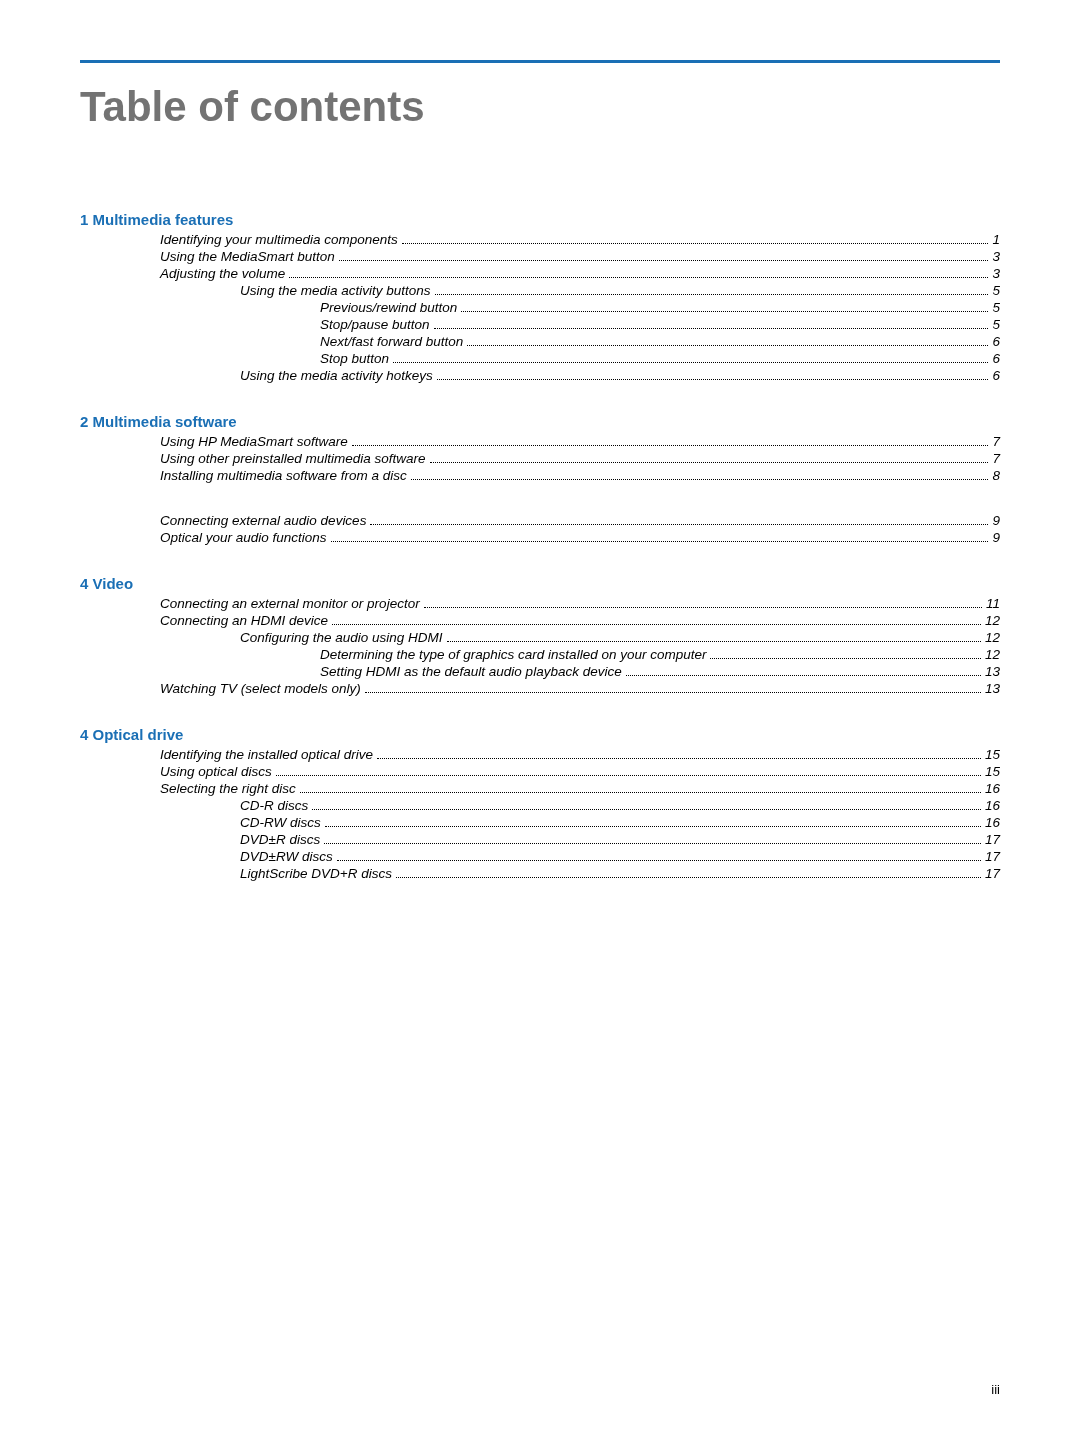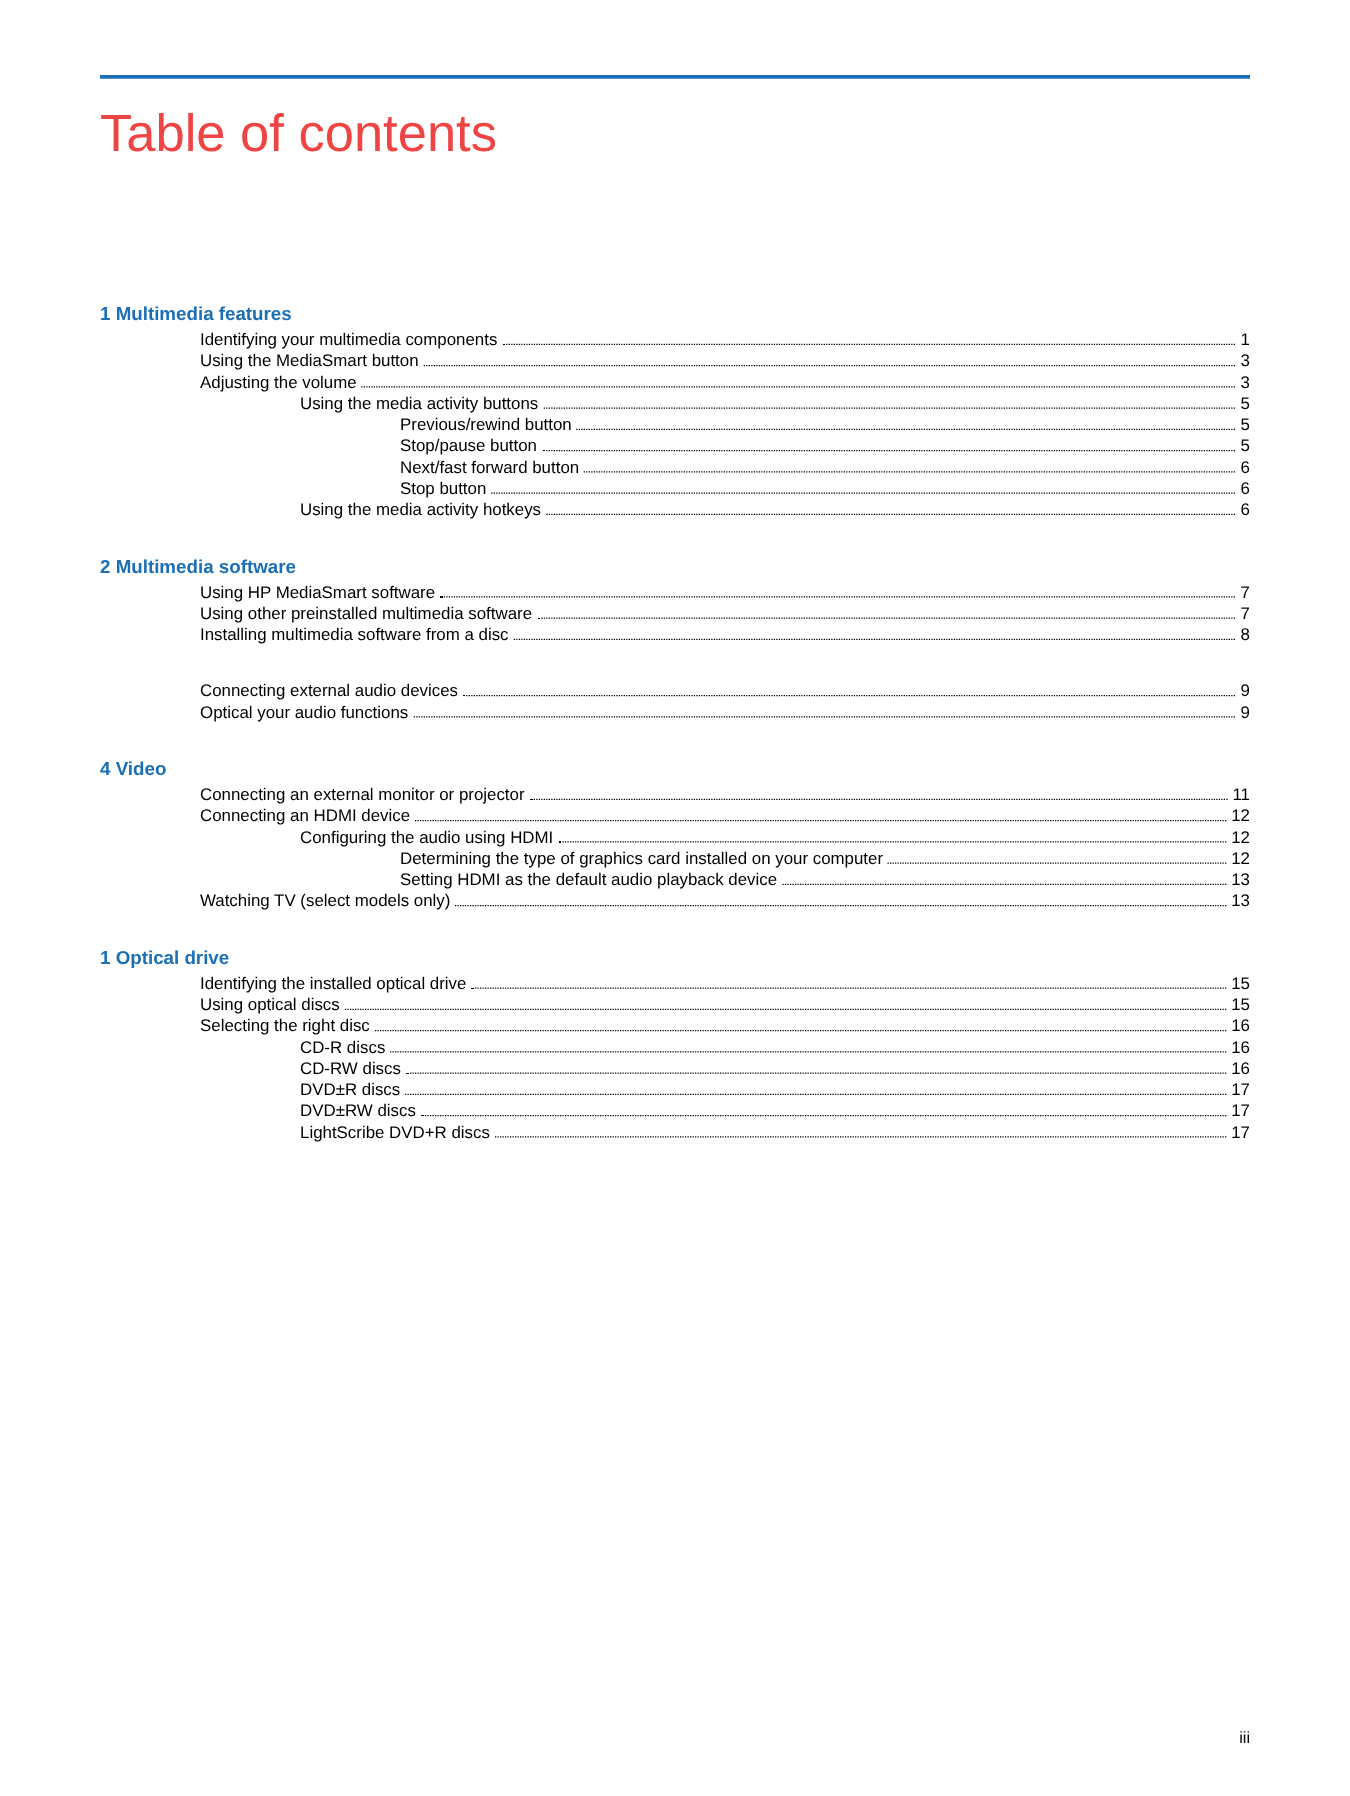--- a/index.html
+++ b/index.html
@@ -17,23 +17,23 @@
       padding: 60px 80px 80px 80px;
     }
 
     .top-border {
       border-top: 3px solid #1a6fb5;
       margin-bottom: 10px;
     }
 
     .page-title {
       font-size: 42px;
-      font-weight: normal;
-      color: #ef4444;
-      margin-bottom: 112px;
+      font-weight: bold;
+      color: #737373;
+      margin-bottom: 80px;
       padding-top: 10px;
     }
 
     .toc-section {
       margin-bottom: 30px;
     }
 
     .section-heading {
       font-size: 15px;
       font-weight: bold;
@@ -41,20 +41,21 @@
       margin-bottom: 4px;
     }
 
     .toc-entry {
       display: flex;
       align-items: baseline;
       width: 100%;
       font-size: 13.5px;
       color: #000;
       margin-bottom: 2px;
+      font-style: italic;
     }
 
     .toc-entry .entry-text {
       white-space: nowrap;
       flex-shrink: 0;
     }
 
     .toc-entry .dots {
       flex: 1;
       border-bottom: 1px dotted #000;
@@ -191,21 +192,21 @@
         <span class="dots"></span>
         <span class="page-num">13</span>
       </div>
       <div class="toc-entry indent-1">
         <span class="entry-text">Watching TV (select models only)</span>
         <span class="dots"></span>
         <span class="page-num">13</span>
       </div>
     </div>
     <div class="toc-section">
-      <div class="section-heading">1   Optical drive</div>
+      <div class="section-heading">4   Optical drive</div>
       <div class="toc-entry indent-1">
         <span class="entry-text">Identifying the installed optical drive</span>
         <span class="dots"></span>
         <span class="page-num">15</span>
       </div>
       <div class="toc-entry indent-1">
         <span class="entry-text">Using optical discs</span>
         <span class="dots"></span>
         <span class="page-num">15</span>
       </div>

